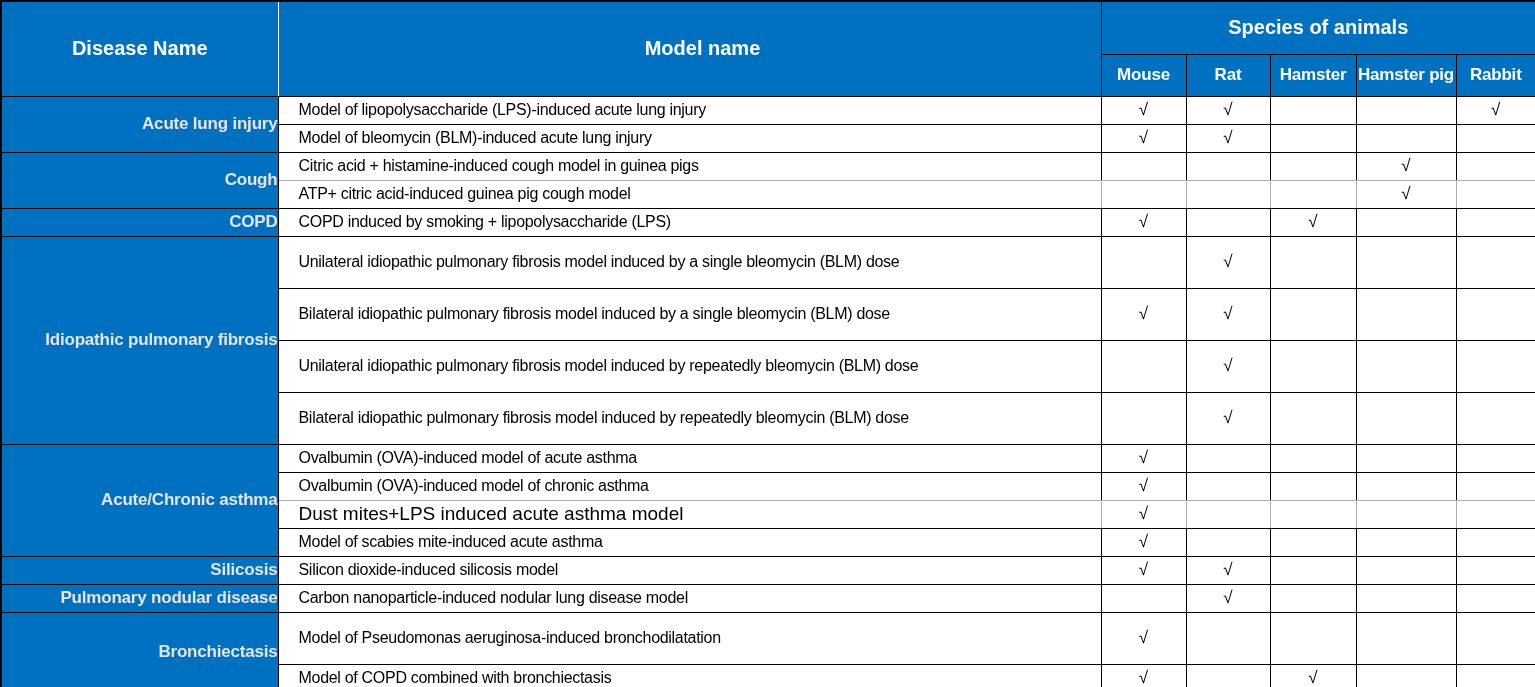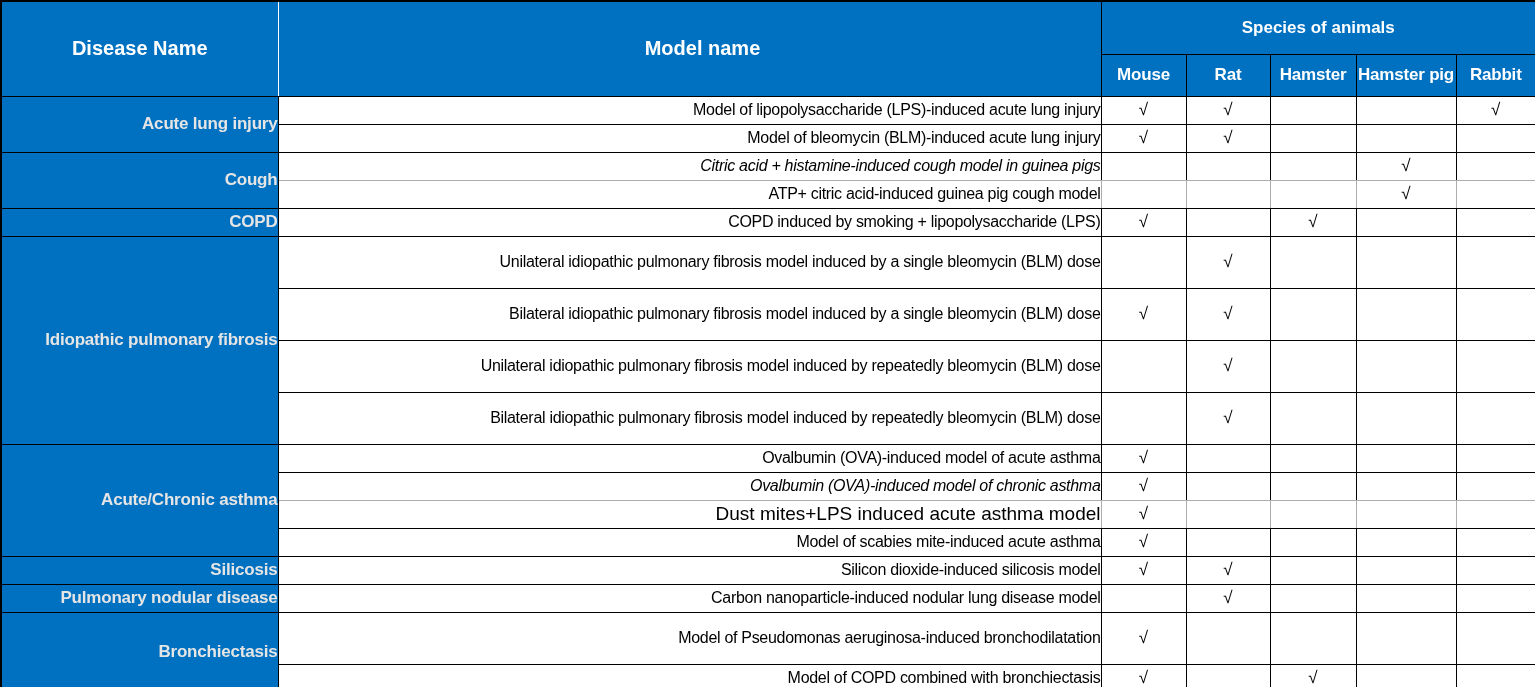--- a/index.html
+++ b/index.html
@@ -33,21 +33,21 @@
     color: #ffffff;
     text-align: center;
   }
   .th-disease, .th-model {
     font-size: 20px;
     font-weight: bold;
   }
   .th-disease { border-right: 1px solid #ffffff; }
   .th-model  { border-left: 1px solid #ffffff; padding-left: 26px; }
   .th-species-group {
-    font-size: 17px;
+    font-size: 20px;
     font-weight: bold;
   }
   .th-species {
     font-size: 17px;
     font-weight: bold;
     letter-spacing: -0.2px;
   }
   
   tbody tr { height: 28px; }
   tbody tr.tall { height: 52px; }
@@ -56,43 +56,43 @@
     color: #e5e5e5;
     font-size: 17px;
     font-weight: bold;
     text-align: right;
     letter-spacing: -0.2px;
   }
   td.model-cell {
     background: #ffffff;
     color: #000000;
     font-size: 16px;
-    text-align: right;
-    padding-left: 5px;
+    text-align: left;
+    padding-left: 20px;
     letter-spacing: -0.3px;
     white-space: nowrap;
   }
   td.model-cell.large {
     font-size: 19px;
     letter-spacing: 0;
   }
   td.check-cell {
     background: #ffffff;
     color: #000000;
     font-size: 17px;
     text-align: center;
   }
   
   tr.soft > td {
     border-top: 1px solid #adadad;
     border-left: 1px solid #adadad;
     border-right: 1px solid #adadad;
     border-bottom: 1px solid #000000;
   }
-  td.pre-soft { border-bottom: 1px solid #adadad; font-style: italic; }
+  td.pre-soft { border-bottom: 1px solid #adadad; }
 </style>
 </head>
 <body>
 
 <div class="wrap">
   <table>
     <colgroup>
       <col style="width:277px">
       <col style="width:823px">
       <col style="width:85px">

